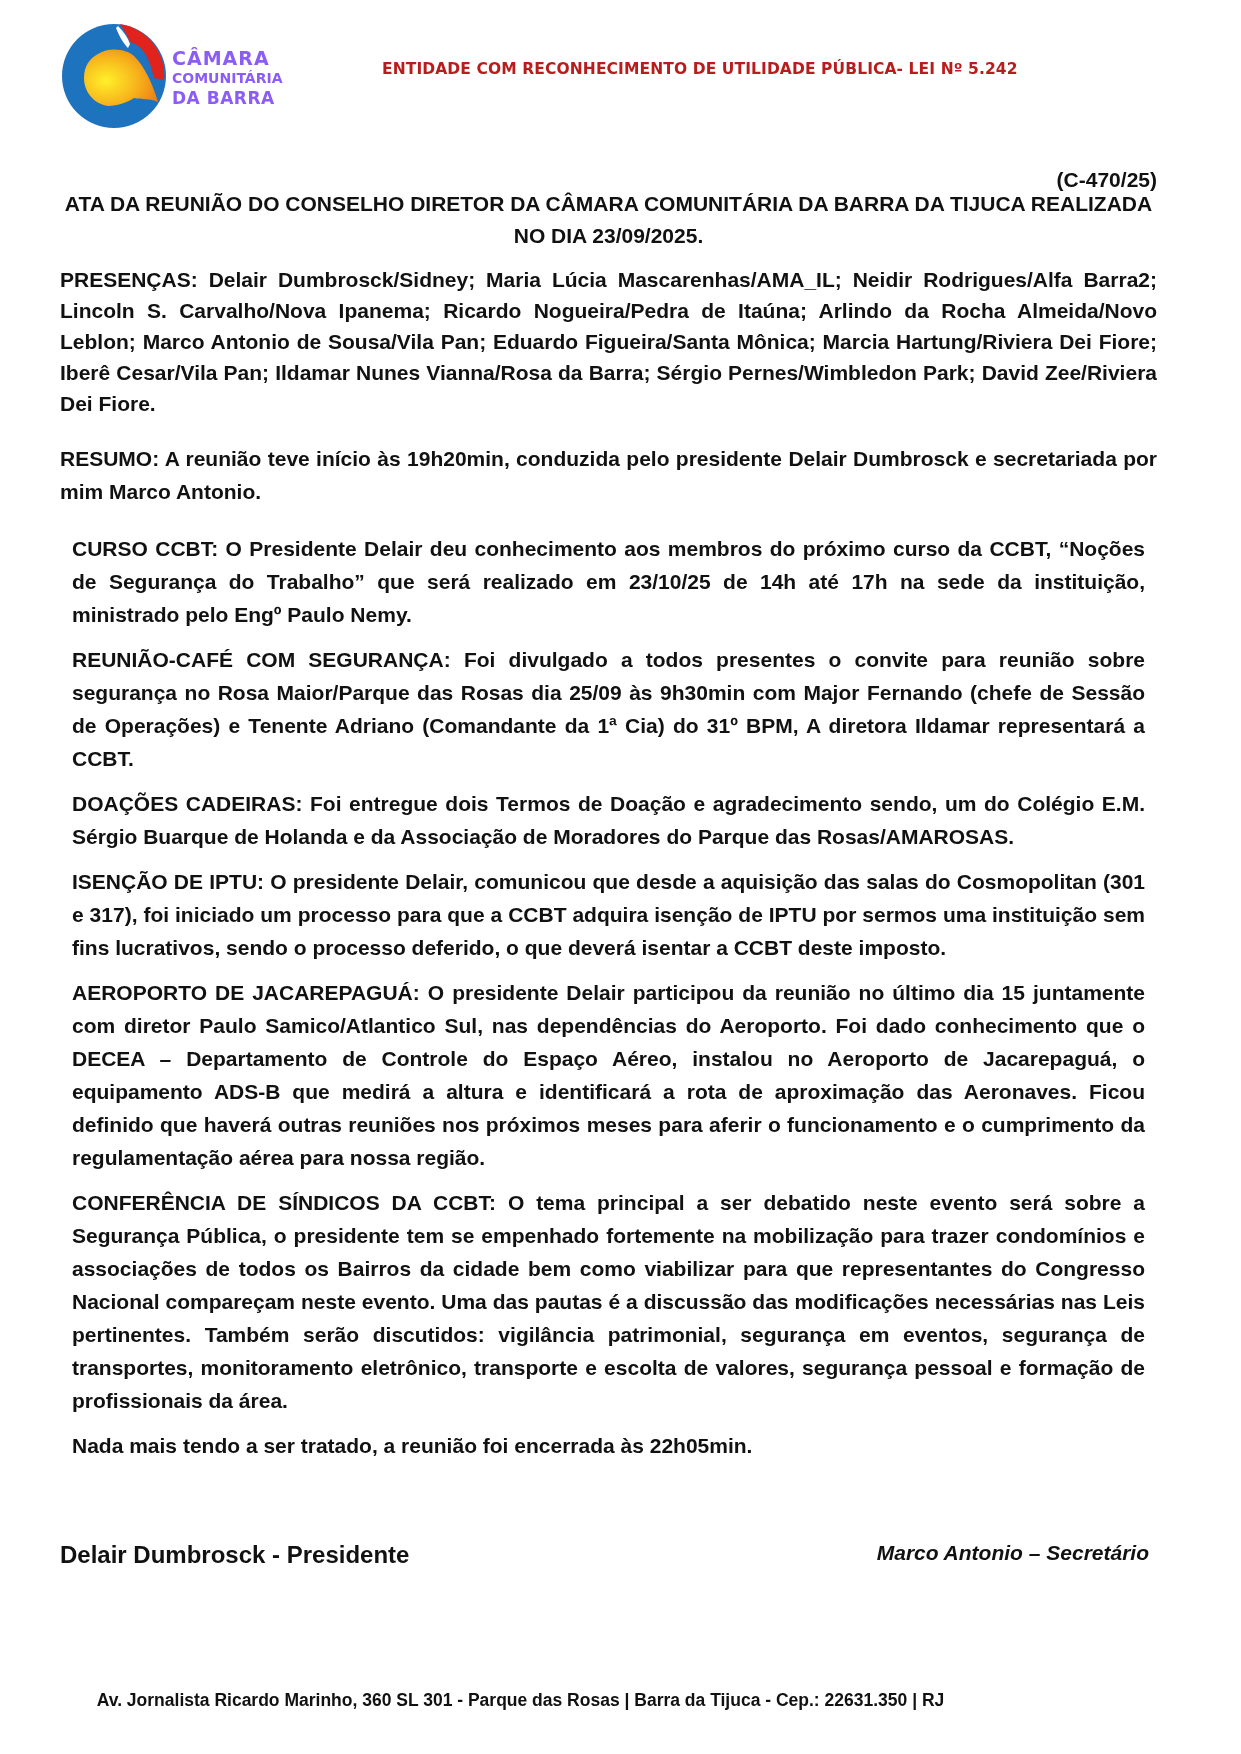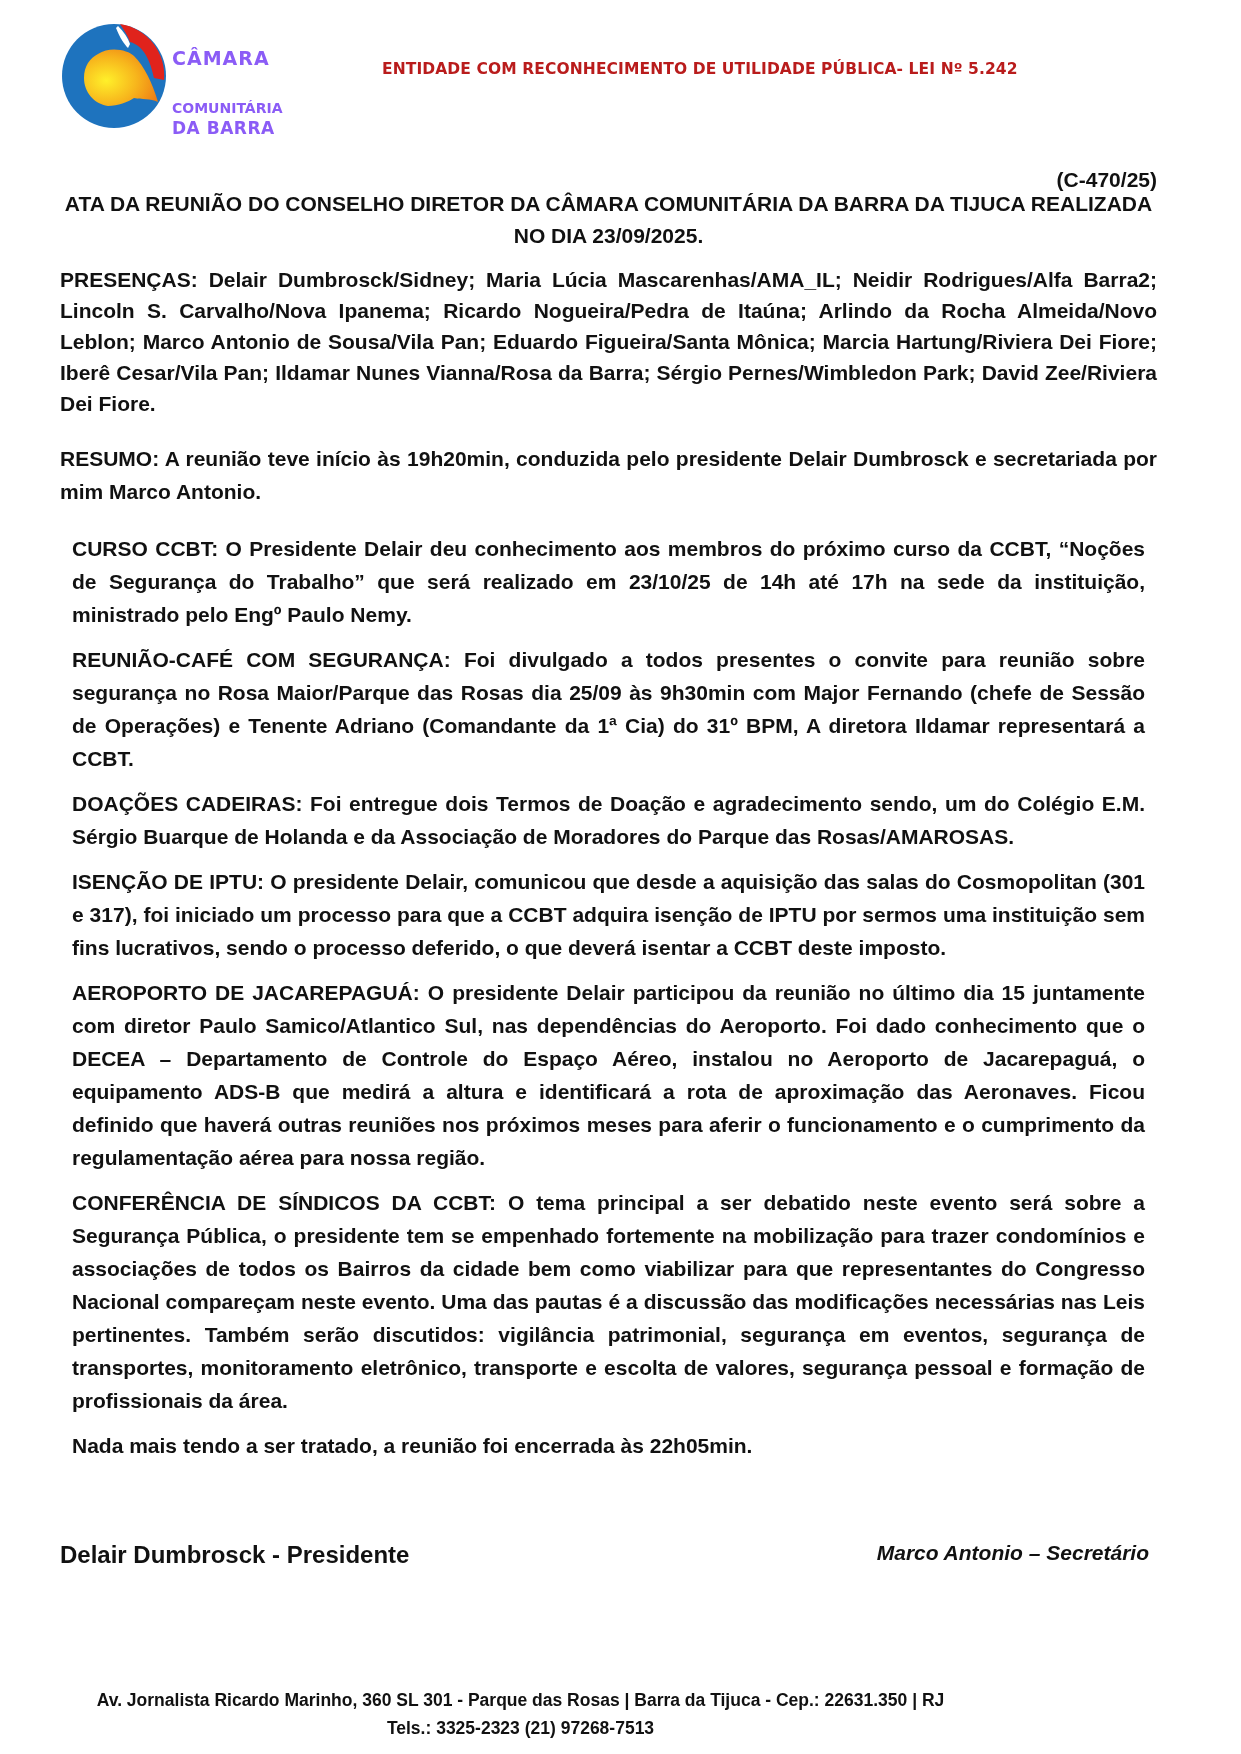--- a/index.html
+++ b/index.html
@@ -8,21 +8,21 @@
       color: #111111;
       font-family: "Liberation Sans", sans-serif;
     }
     .logo { position: absolute; left: 58px; top: 20px; width: 112px; height: 112px; }
     .logo-text {
       position: absolute; left: 172px; top: 48px;
       font-family: "DejaVu Sans", sans-serif; font-weight: bold;
       color: #8b5cf6; line-height: 20px;
     }
     .logo-text .l1 { font-size: 19px; letter-spacing: 1px; }
-    .logo-text .l2 { font-size: 14px; margin-top: 30px; }
+    .logo-text .l2 { font-size: 14px; }
     .logo-text .l3 { font-size: 17px; letter-spacing: 0.5px; }
     .entity {
       position: absolute; left: 360px; top: 60px;
       font-family: "DejaVu Sans", sans-serif; font-weight: bold;
       font-size: 15.5px; letter-spacing: 0.1px; color: #b91c1c; margin-left: 22px;
     }
     .content {
       position: absolute; left: 60px; width: 1097px;
       font-weight: bold; font-size: 21px; line-height: 33px;
       text-align: justify;
@@ -95,14 +95,13 @@
   <p><span class="label">AEROPORTO DE JACAREPAGUÁ:</span><span> O presidente Delair participou da reunião no último dia 15 juntamente com diretor Paulo Samico/Atlantico Sul, nas dependências do Aeroporto. Foi dado conhecimento que o DECEA – Departamento de Controle do Espaço Aéreo, instalou no Aeroporto de Jacarepaguá, o equipamento ADS-B que medirá a altura e identificará a rota de aproximação das Aeronaves. Ficou definido que haverá outras reuniões nos próximos meses para aferir o funcionamento e o cumprimento da regulamentação aérea para nossa região.</span></p>
   <p><span class="label">CONFERÊNCIA DE SÍNDICOS DA CCBT:</span><span>   O tema principal a ser debatido neste evento será sobre a Segurança Pública, o presidente tem se empenhado fortemente na mobilização para trazer condomínios e associações de todos os Bairros da cidade bem como viabilizar para que representantes do Congresso Nacional compareçam neste evento. Uma das pautas é a discussão das modificações necessárias nas Leis pertinentes. Também serão discutidos: vigilância patrimonial, segurança em eventos, segurança de transportes, monitoramento eletrônico, transporte e escolta de valores, segurança pessoal e formação de profissionais da área.</span></p>
   <p style="text-align:left">Nada mais tendo a ser tratado, a reunião foi encerrada às 22h05min.</p>
 </div>
 
 <div class="sign-left">Delair Dumbrosck - Presidente</div>
 <div class="sign-right">Marco Antonio – Secretário</div>
 
 <div class="footer">
   <div>Av. Jornalista Ricardo Marinho, 360 SL 301 -  Parque das Rosas | Barra da Tijuca - Cep.: 22631.350 |  RJ</div>
-  <div>Tels.: 3325-2323   (21) 97268-7513</div>
 </div>
 
 </body></html>

